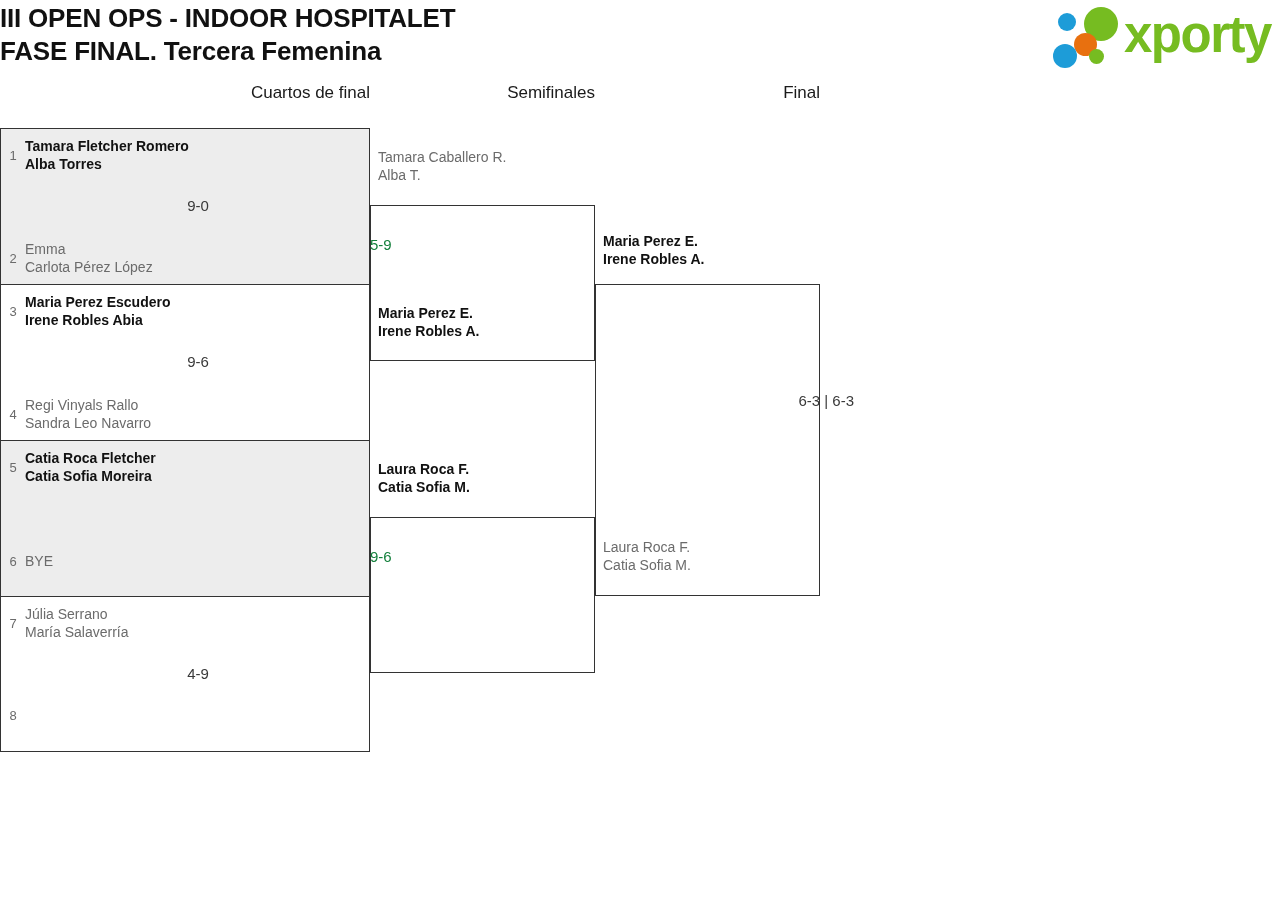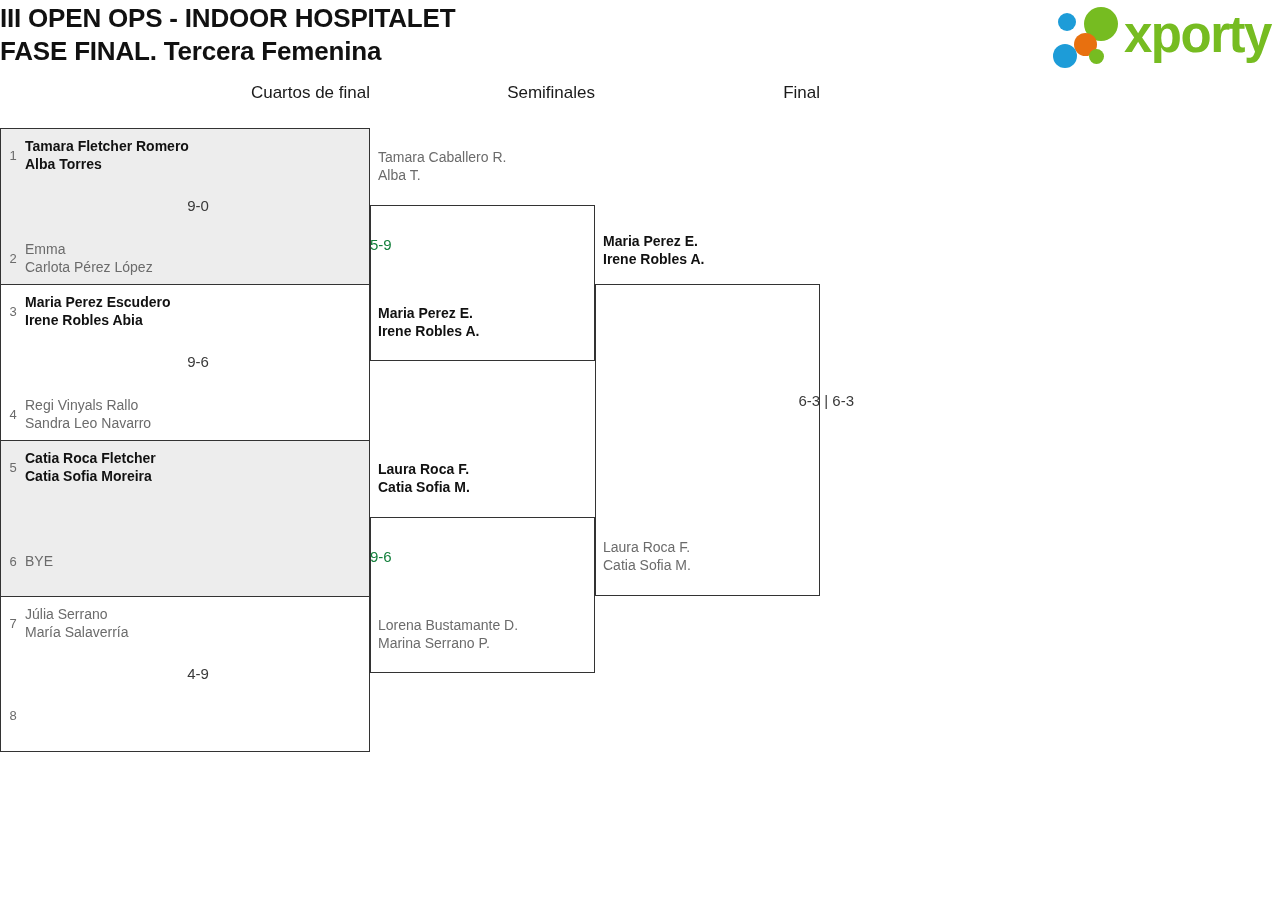--- a/index.html
+++ b/index.html
@@ -217,24 +217,20 @@
       <span class="ln">Irene Robles A.</span>
     </div>
 
     <div class="sf-name win" style="top:332px;">
       <span class="ln">Laura Roca F.</span>
       <span class="ln">Catia Sofia M.</span>
     </div>
     <div class="sf-box" style="top:389px;"></div>
     <div class="sf-score" style="left:370px; top:420px;">9-6</div>
 
-    <div class="sf-name" style="top:488px;">
-      <span class="ln">Lorena Bustamante D.</span>
-      <span class="ln">Marina Serrano P.</span>
-    </div>
 
     <div class="f-name win" style="top:104px;">
       <span class="ln">Maria Perez E.</span>
       <span class="ln">Irene Robles A.</span>
     </div>
     <div class="f-box" style="top:156px;"></div>
     <div class="f-score" style="top:264px;">6-3 | 6-3</div>
     <div class="f-name" style="top:410px;">
       <span class="ln">Laura Roca F.</span>
       <span class="ln">Catia Sofia M.</span>

